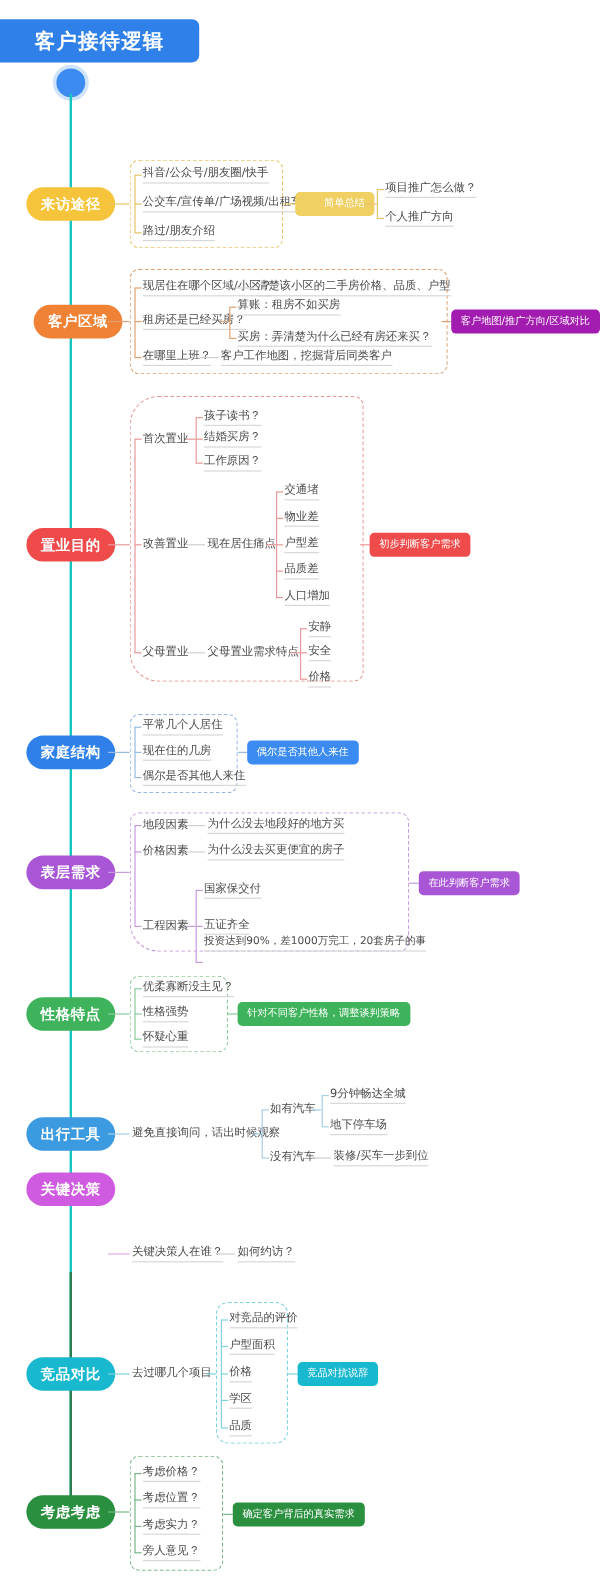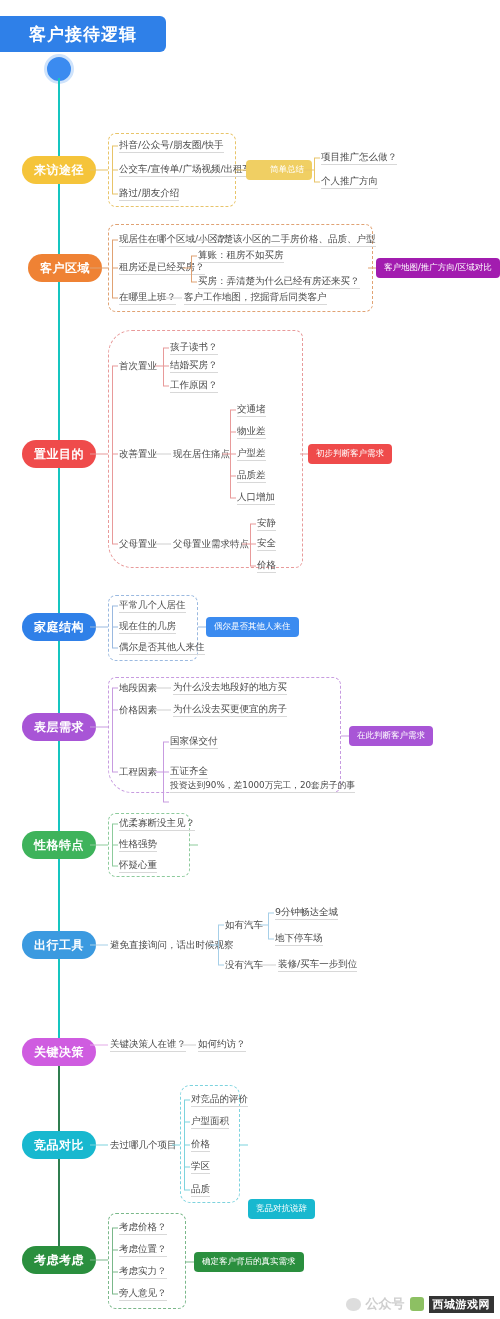--- a/index.html
+++ b/index.html
@@ -297,40 +297,41 @@
   <div class="h c-green" style="left:90px; top:845px; width:18px;"></div>
   <div class="group g-person" style="left:108px; top:813px; width:82px; height:64px;"></div>
   <div class="v c-green" style="left:112px; top:824px; height:42px;"></div>
   <div class="h c-green" style="left:112px; top:824px; width:6px;"></div>
   <div class="h c-green" style="left:112px; top:845px; width:6px;"></div>
   <div class="h c-green" style="left:112px; top:866px; width:6px;"></div>
   <div class="leaf ul" style="left:119px; top:824px;">优柔寡断没主见？</div>
   <div class="leaf ul" style="left:119px; top:845px;">性格强势</div>
   <div class="leaf ul" style="left:119px; top:866px;">怀疑心重</div>
   <div class="h c-green" style="left:190px; top:845px; width:8px;"></div>
+  <div class="tag t-green" style="left:198px; top:845px;">针对不同客户性格，调整谈判策略</div>
 
   <div class="pill p-travel" style="left:22px; top:945px;">出行工具</div>
   <div class="h c-sky" style="left:90px; top:945px; width:18px;"></div>
   <div class="leaf" style="left:110px; top:945px;">避免直接询问，话出时候观察</div>
   <div class="h c-sky" style="left:210px; top:945px; width:8px;"></div>
   <div class="v c-sky" style="left:218px; top:925px; height:40px;"></div>
   <div class="h c-sky" style="left:218px; top:925px; width:6px;"></div>
   <div class="h c-sky" style="left:218px; top:965px; width:6px;"></div>
   <div class="leaf" style="left:225px; top:925px;">如有汽车</div>
   <div class="h c-sky" style="left:260px; top:925px; width:8px;"></div>
   <div class="v c-sky" style="left:268px; top:913px; height:26px;"></div>
   <div class="h c-sky" style="left:268px; top:913px; width:6px;"></div>
   <div class="h c-sky" style="left:268px; top:939px; width:6px;"></div>
   <div class="leaf ul" style="left:275px; top:913px;">9分钟畅达全城</div>
   <div class="leaf ul" style="left:275px; top:939px;">地下停车场</div>
   <div class="leaf" style="left:225px; top:965px;">没有汽车</div>
   <div class="h c-grey" style="left:260px; top:965px; width:16px;"></div>
   <div class="leaf ul" style="left:278px; top:965px;">装修/买车一步到位</div>
 
-  <div class="pill p-decide" style="left:22px; top:1052px;">关键决策</div>
+  <div class="pill p-decide" style="left:22px; top:991px;">关键决策</div>
   <div class="h c-pink" style="left:90px; top:1045px; width:18px;"></div>
   <div class="leaf ul" style="left:110px; top:1045px;">关键决策人在谁？</div>
   <div class="h c-grey" style="left:180px; top:1045px; width:16px;"></div>
   <div class="leaf ul" style="left:198px; top:1045px;">如何约访？</div>
 
   <div class="pill p-compete" style="left:22px; top:1145px;">竞品对比</div>
   <div class="h c-cyan" style="left:90px; top:1145px; width:18px;"></div>
   <div class="leaf" style="left:110px; top:1145px;">去过哪几个项目</div>
   <div class="h c-cyan" style="left:172px; top:1145px; width:8px;"></div>
   <div class="group g-compete" style="left:180px; top:1085px; width:60px; height:118px;"></div>
@@ -339,37 +340,31 @@
   <div class="h c-cyan" style="left:184px; top:1122px; width:6px;"></div>
   <div class="h c-cyan" style="left:184px; top:1145px; width:6px;"></div>
   <div class="h c-cyan" style="left:184px; top:1167px; width:6px;"></div>
   <div class="h c-cyan" style="left:184px; top:1190px; width:6px;"></div>
   <div class="leaf ul" style="left:191px; top:1100px;">对竞品的评价</div>
   <div class="leaf ul" style="left:191px; top:1122px;">户型面积</div>
   <div class="leaf ul" style="left:191px; top:1145px;">价格</div>
   <div class="leaf ul" style="left:191px; top:1167px;">学区</div>
   <div class="leaf ul" style="left:191px; top:1190px;">品质</div>
   <div class="h c-cyan" style="left:240px; top:1145px; width:8px;"></div>
-  <div class="tag t-cyan" style="left:248px; top:1209px;">竞品对抗说辞</div>
+  <div class="tag t-cyan" style="left:248px; top:1145px;">竞品对抗说辞</div>
 
   <div class="pill p-consider" style="left:22px; top:1260px;">考虑考虑</div>
   <div class="h c-dgreen" style="left:90px; top:1260px; width:18px;"></div>
   <div class="group g-consider" style="left:108px; top:1213px; width:78px; height:96px;"></div>
   <div class="v c-dgreen" style="left:112px; top:1228px; height:66px;"></div>
   <div class="h c-dgreen" style="left:112px; top:1228px; width:6px;"></div>
   <div class="h c-dgreen" style="left:112px; top:1250px; width:6px;"></div>
   <div class="h c-dgreen" style="left:112px; top:1272px; width:6px;"></div>
   <div class="h c-dgreen" style="left:112px; top:1294px; width:6px;"></div>
   <div class="leaf ul" style="left:119px; top:1228px;">考虑价格？</div>
   <div class="leaf ul" style="left:119px; top:1250px;text-align:right;">考虑位置？</div>
   <div class="leaf ul" style="left:119px; top:1272px;">考虑实力？</div>
   <div class="leaf ul" style="left:119px; top:1294px;">旁人意见？</div>
   <div class="h c-dgreen" style="left:186px; top:1262px; width:8px;"></div>
   <div class="tag t-dgreen" style="left:194px; top:1262px;">确定客户背后的真实需求</div>
 
-  <div class="watermark">
-    <div class="wm-bubble"></div>
-    <div class="wm-text">公众号</div>
-    <div class="wm-leaf"></div>
-    <div class="wm-box">西城游戏网</div>
-  </div>
 
 </div>
 
 </body></html>

